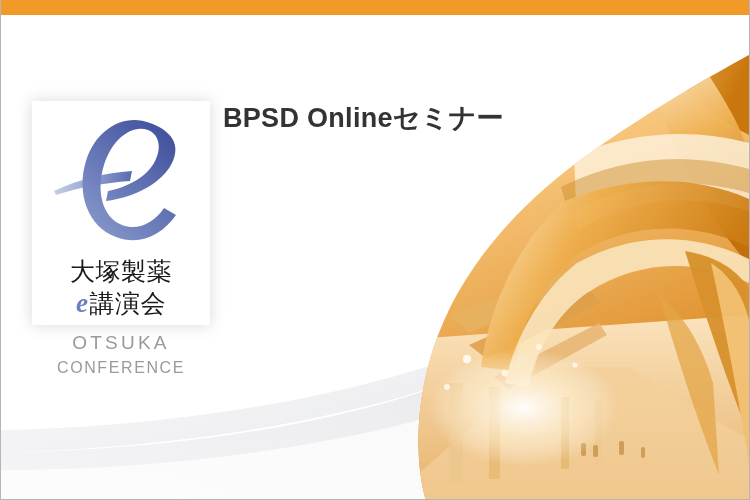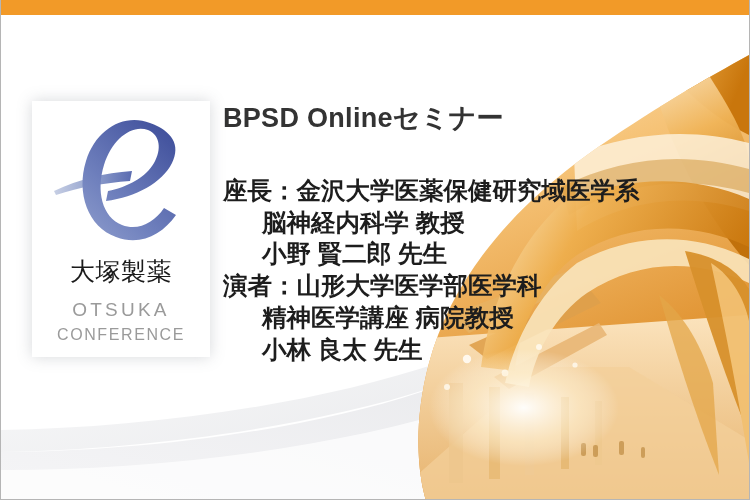--- a/index.html
+++ b/index.html
@@ -56,21 +56,21 @@
     position: absolute;
     inset: 0;
   }
 
   
   .logo-card {
     position: absolute;
     left: 31px;
     top: 101px;
     width: 178px;
-    height: 256px;
+    height: 224px;
     background: #ffffff;
     z-index: 6;
     box-shadow: 0 0 14px rgba(120,125,135,0.30);
     display: flex;
     flex-direction: column;
     align-items: center;
   }
   .logo-e-wrap {
     width: 178px;
     height: 150px;
@@ -319,32 +319,25 @@
                  C114,28 116,42 108,56
                  C100,70 82,80 62,84
                  L60,94
                  C90,90 116,76 126,56
                  C135,38 126,24 104,16 Z" fill="url(#eGrad)"></path>
       </svg>
     </div>
 
     <div class="logo-jp">
       <span class="logo-jp-line1">大塚製薬</span>
+      <span class="logo-jp-line2"><span class="logo-jp-e">e</span><span>講演会</span></span>
     </div>
 
     <div class="logo-otsuka">OTSUKA</div>
     <div class="logo-conference">CONFERENCE</div>
   </div>
 
   <div class="text-block">
     <div class="slide-title">BPSD Onlineセミナー</div>
 
-    <div class="roster">
-      <div class="roster-line">座長：金沢大学医薬保健研究域医学系</div>
-      <div class="roster-line indent">脳神経内科学 教授</div>
-      <div class="roster-line indent">小野 賢二郎 先生</div>
-      <div class="roster-line">演者：山形大学医学部医学科</div>
-      <div class="roster-line indent">精神医学講座 病院教授</div>
-      <div class="roster-line indent">小林 良太 先生</div>
-    </div>
   </div>
 
 </div>
 
 </body></html>

